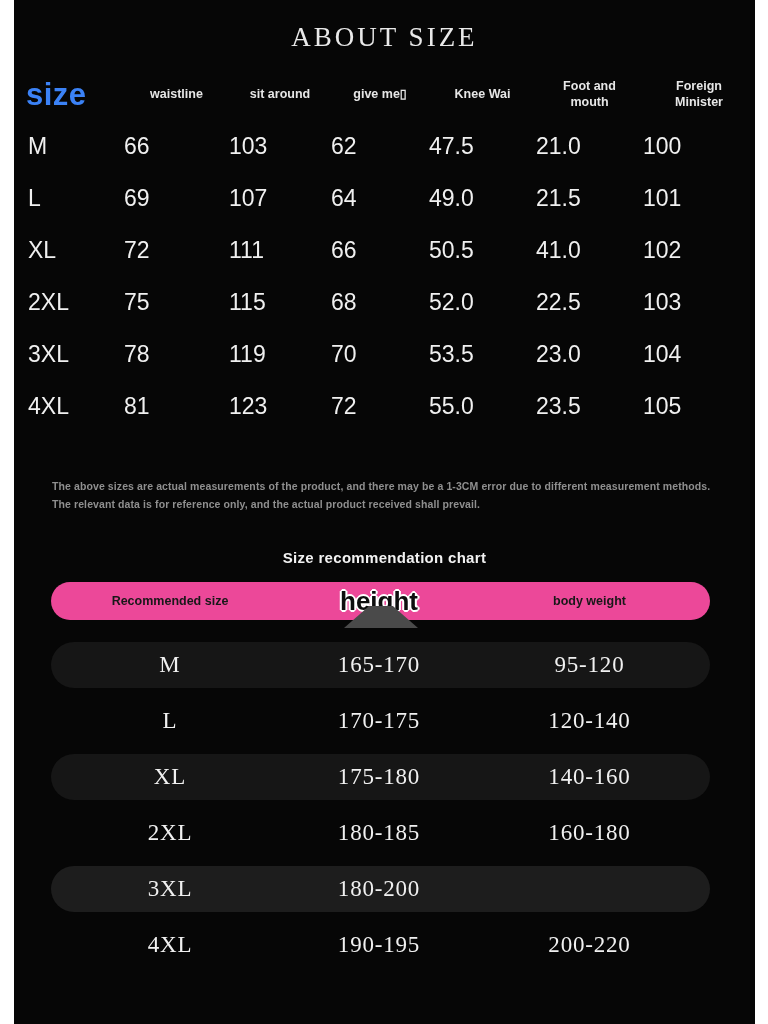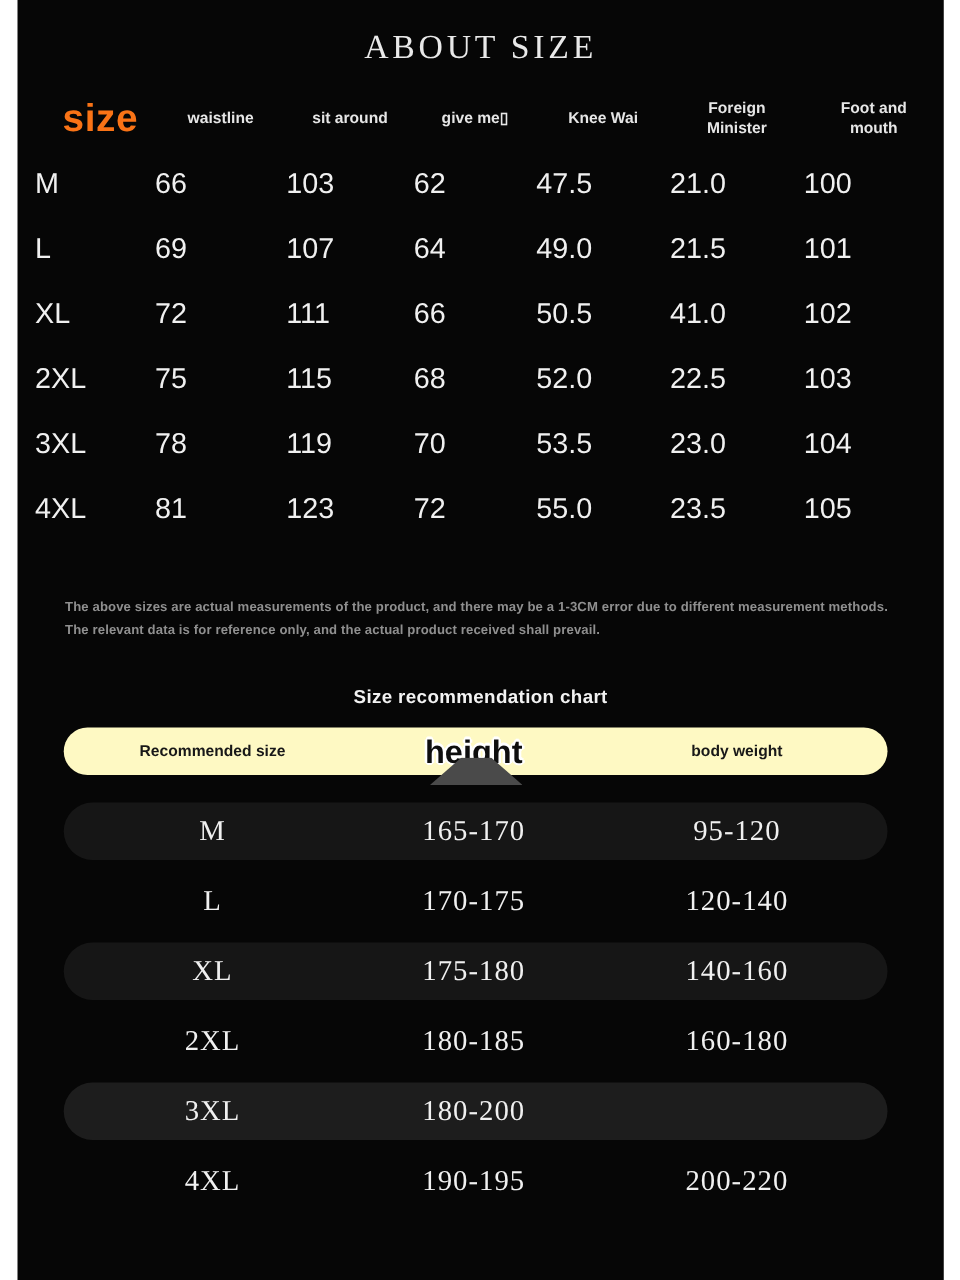--- a/index.html
+++ b/index.html
@@ -14,39 +14,39 @@
            font-family:"Liberation Serif", serif; font-size:27px; font-weight:400;
            letter-spacing:3px; color:#e9e9e9; }
 
   
   .t1 { position:absolute; left:0; top:70px; width:741px; color:#f2f2f2; }
   .t1-head, .t1-row { display:grid;
            grid-template-columns:110px 105px 102px 98px 107px 107px 112px;
            align-items:center; }
   .t1-head { height:50px; }
   .t1-corner { font-size:31px; font-weight:700; letter-spacing:0.5px;
-               color:#f97316; padding-left:36px; }
+               color:#3b82f6; padding-left:12px; }
   .t1-col { font-size:12.5px; font-weight:700; color:#e6e6e6; text-align:center;
             line-height:1.25; display:flex; justify-content:center; }
   .t1-col span { display:inline-block; max-width:62px; }
   .t1-row { height:52px; }
   .t1-size { font-size:23px; color:#f0f0f0; padding-left:14px; }
   .t1-val { font-size:23px; color:#f0f0f0; text-align:left; }
 
   
   .disclaimer { position:absolute; top:478px; left:38px; width:665px;
                 font-size:10.5px; font-weight:700;
                 color:#8f8f8f; line-height:1.7; letter-spacing:0.1px; }
 
   
   .rec-heading { position:absolute; top:549px; left:0; width:100%;
                  text-align:center; font-size:15px; font-weight:700;
                  color:#f2f2f2; letter-spacing:0.3px; }
   .rec-bar { position:absolute; left:37px; top:582px; width:659px; height:38px;
-             background:#fef9c3; border-radius:19px; display:grid;
+             background:#ec4899; border-radius:19px; display:grid;
              grid-template-columns:238px 180px 241px; align-items:center; }
   .rec-bar-label { text-align:center; font-size:12.5px; font-weight:700;
                    color:#181818; }
   .rec-bar-height { text-align:center; font-size:26px; font-weight:700;
                     color:#0e0e0e;
                     text-shadow:-2px 0 0 #fff, 2px 0 0 #fff, 0 -2px 0 #fff,
                                 0 2px 0 #fff, -1px -1px 0 #fff, 1px -1px 0 #fff,
                                 -1px 1px 0 #fff, 1px 1px 0 #fff; }
   .rec-pointer { position:absolute; left:330px; top:606px; width:74px; height:22px;
                  background:#4a4a4a;
@@ -78,24 +78,24 @@
         <div class="t1-col">
             <span>sit around</span>
           </div>
         <div class="t1-col">
             <span>give me▯</span>
           </div>
         <div class="t1-col">
             <span>Knee Wai</span>
           </div>
         <div class="t1-col">
-            <span>Foreign Minister</span>
+            <span>Foot and mouth</span>
           </div>
         <div class="t1-col">
-            <span>Foot and mouth</span>
+            <span>Foreign Minister</span>
           </div>
       </div>
 
       <div class="t1-row">
         <div class="t1-size">M</div>
         <div class="t1-val">66</div>
         <div class="t1-val">103</div>
         <div class="t1-val">62</div>
         <div class="t1-val">47.5</div>
         <div class="t1-val">21.0</div>

